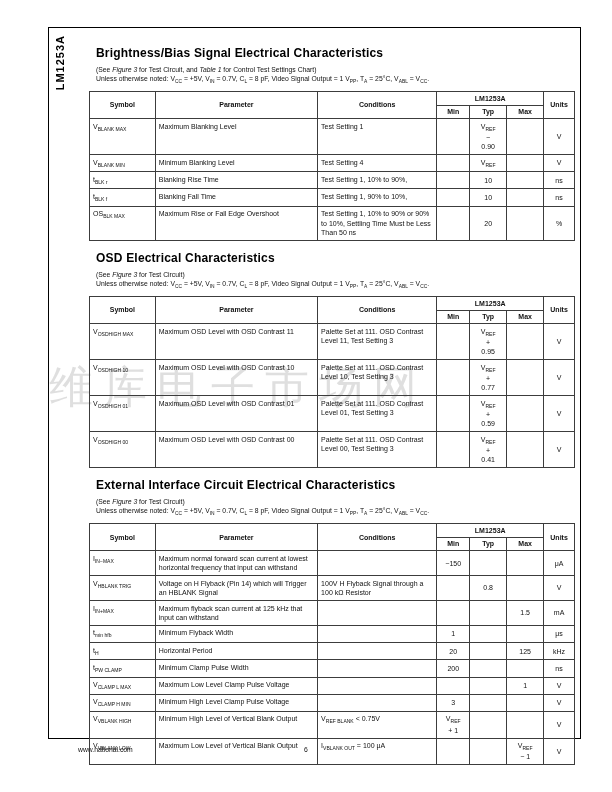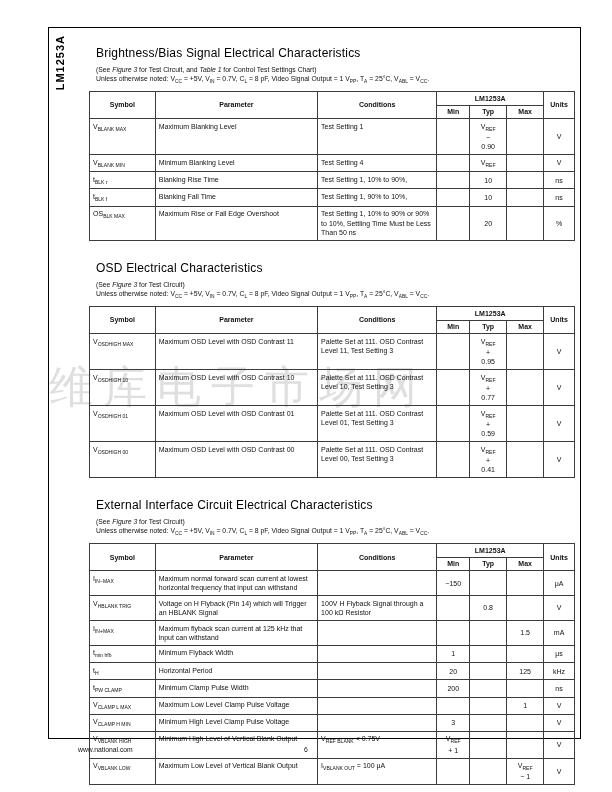--- a/index.html
+++ b/index.html
@@ -16,23 +16,23 @@
     font-weight:bold; font-size:11px; letter-spacing:1px; color:#000;
   }
   .watermark {
     position:absolute; top:330px; left:0; right:0;
     text-align:left; font-size:44px; font-weight:normal;
     color:#b9b9b9; opacity:0.45; letter-spacing:10px;
     z-index:0; pointer-events:none; white-space:nowrap;
   }
   .content { position:absolute; left:40px; top:8px; width:486px; z-index:1; }
 
-  section + section { margin-top:20px; }
+  section + section { }
   h2 {
-    font-size:12px; font-weight:normal; letter-spacing:0.2px;
+    font-size:12px; font-weight:bold; letter-spacing:0.2px;
     margin:10px 0 5px 7px; color:#000;
   }
   .sub { font-size:6.8px; line-height:1.35; margin-left:7px; color:#111; }
 
   table { border-collapse:collapse; table-layout:fixed; width:100%; margin-top:5px; }
   th, td { border:1px solid #3c3c3c; padding:2.5px 3px; font-size:7px; line-height:1.35; word-wrap:break-word; }
   thead th { text-align:center; vertical-align:middle; font-weight:bold; font-size:7px; padding:1.5px 2px; background:#fff; }
   td.sym, td.par, td.con { text-align:left; vertical-align:top; }
   td.val, td.uni { text-align:center; vertical-align:middle; }
   sub { font-size:0.72em; }

